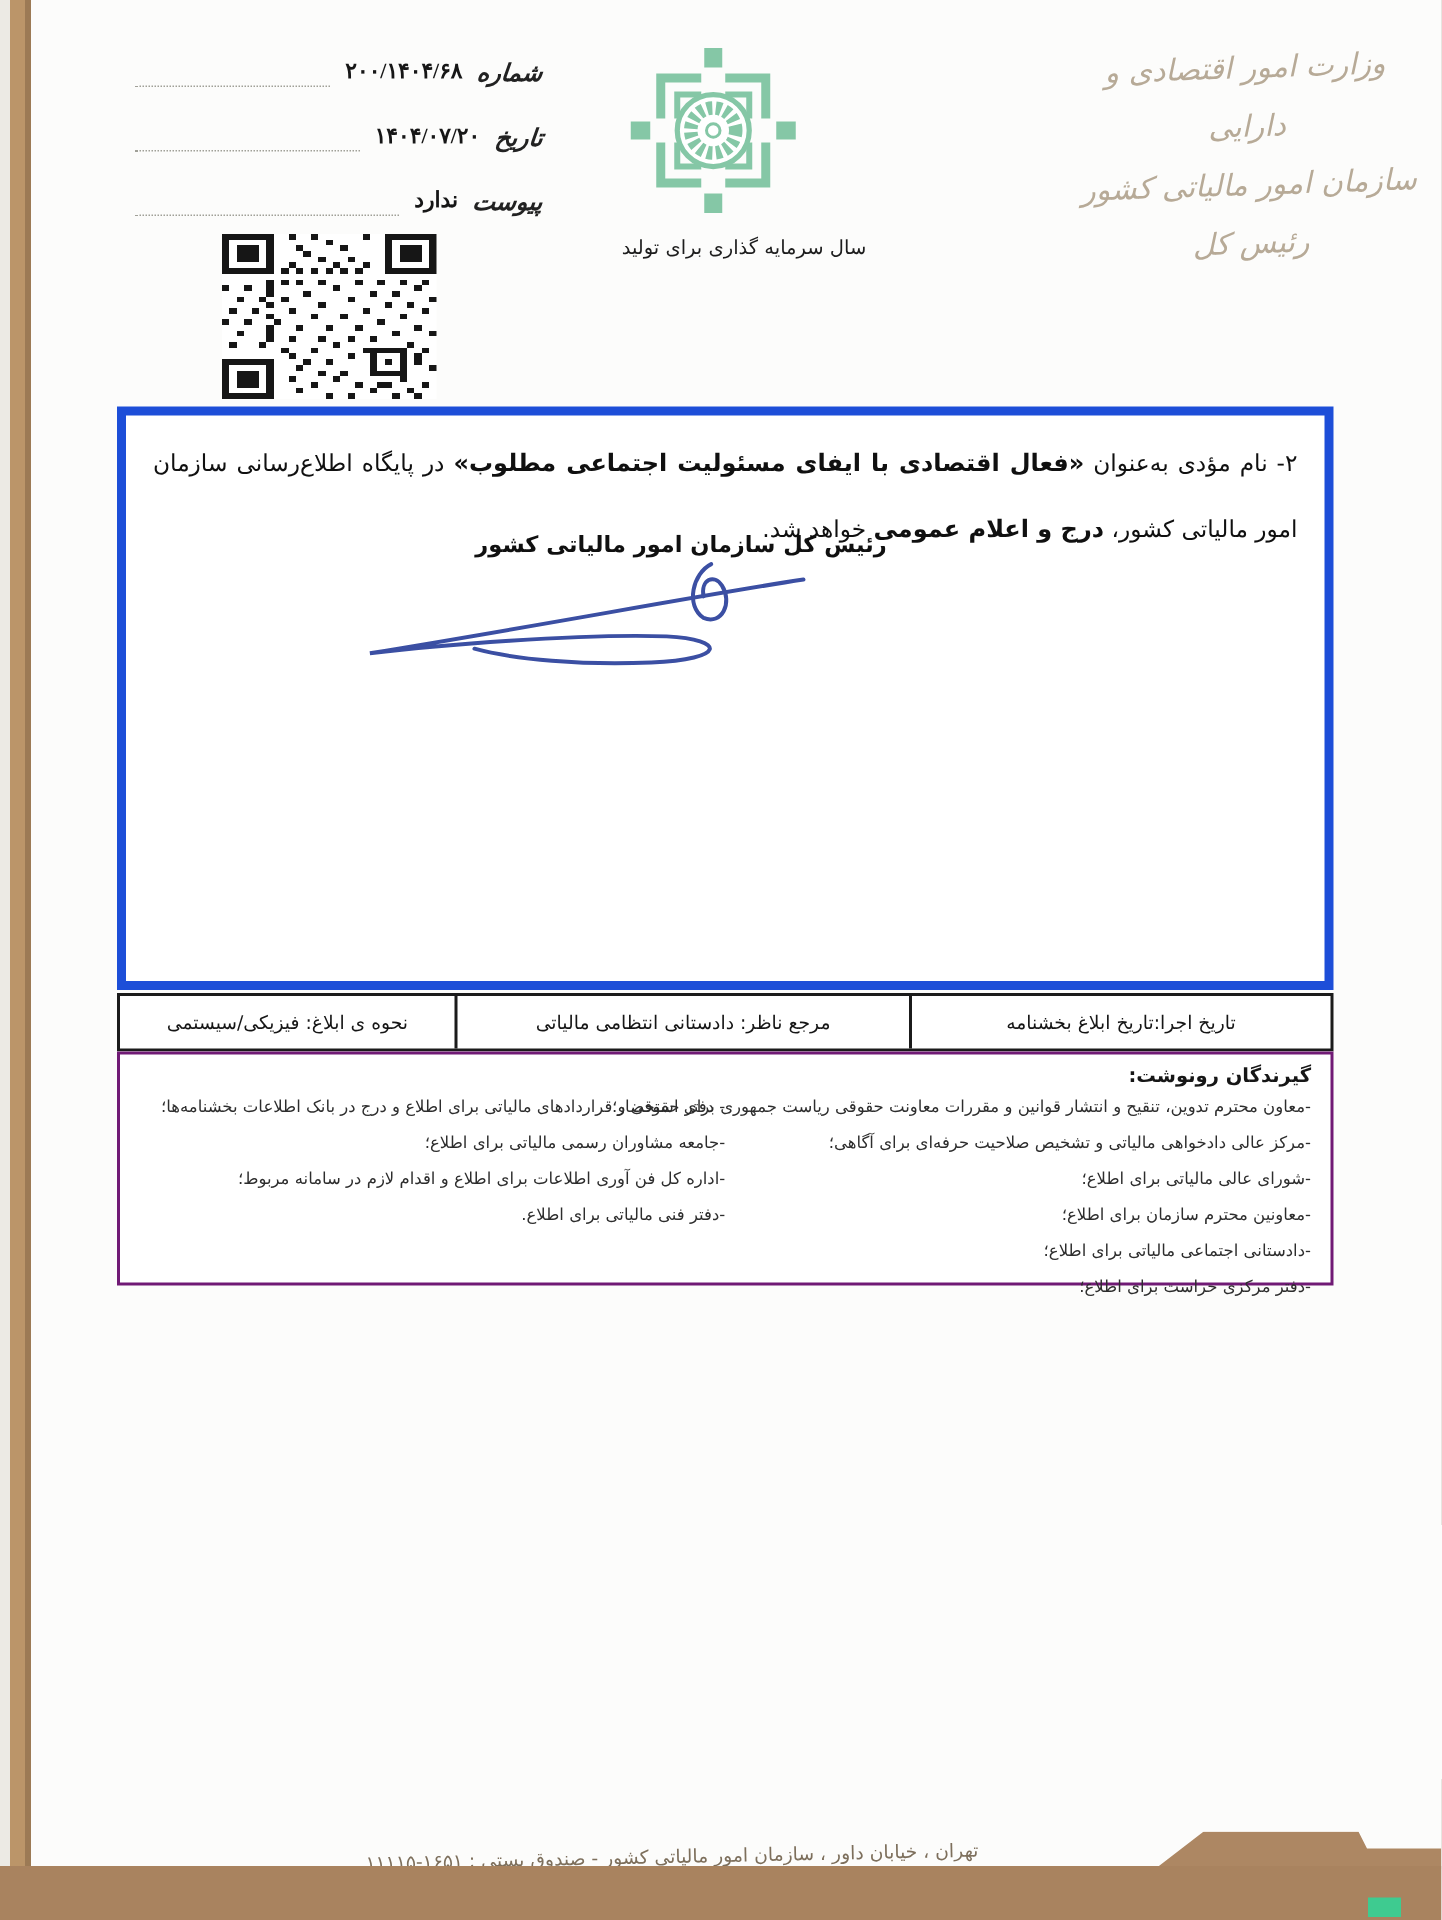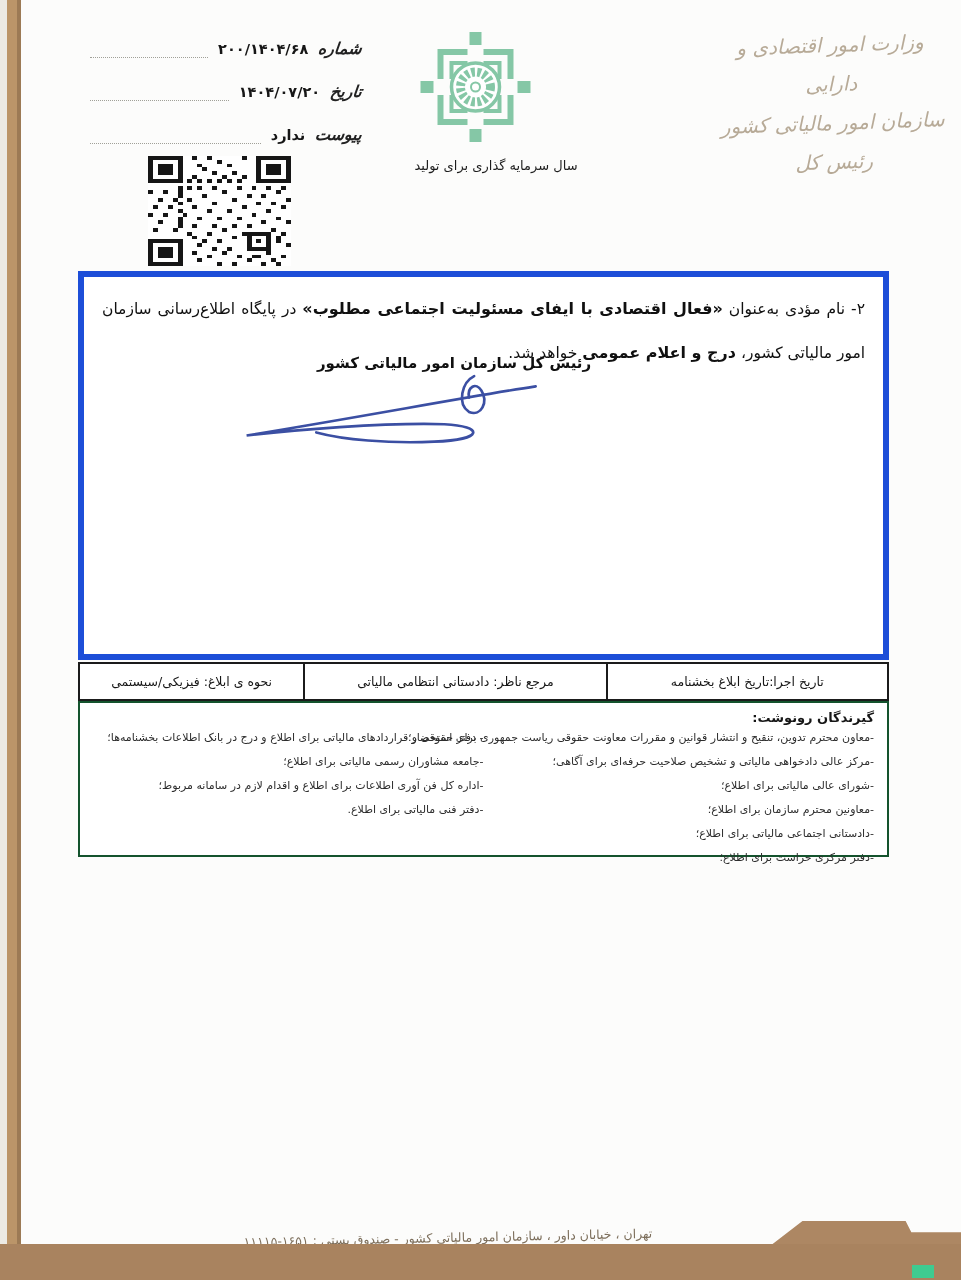--- a/index.html
+++ b/index.html
@@ -13,21 +13,21 @@
     background:linear-gradient(90deg,#eceae4 0 7px,#bb9569 7px 17px,#9c7a55 17px 21px,#fcfcfb 21px);}
   .strip-bottom{position:absolute;left:0;bottom:0;width:961px;height:36px;background:#a9835f;}
   .tab-shape{position:absolute;left:770px;bottom:34px;width:191px;height:25px;background:#ad8763;
     clip-path:polygon(0 100%,17% 0,71% 0,74% 45%,100% 45%,100% 100%);}
   .green-chip{position:absolute;right:27px;bottom:2px;width:22px;height:13px;background:#3ecb90;}
 
   
   .hdr-fields{position:absolute;left:90px;top:32px;width:272px;direction:rtl;}
   .hdr-row{display:flex;align-items:flex-end;gap:10px;height:26px;margin-bottom:17px;}
   .hdr-label{font-style:italic;font-weight:bold;font-size:16px;color:#222;transform:skewX(-6deg);white-space:nowrap;}
-  .hdr-value{font-weight:bold;font-size:14.5px;letter-spacing:.5px;white-space:nowrap;padding-bottom:1px;}
+  .hdr-value{font-weight:bold;font-size:14.5px;letter-spacing:.5px;white-space:nowrap;padding-bottom:1px;font-family:Liberation Serif, serif;}
   .hdr-dots{flex:1;min-width:20px;border-bottom:1px dotted #a0a098;height:15px;}
 
   
   .emblem{position:absolute;left:408px;top:22px;width:135px;height:130px;}
   .slogan{position:absolute;left:386px;top:158px;width:220px;text-align:center;
     font-weight:normal;font-size:13px;direction:rtl;color:#1d1d1d;}
 
   
   .letterhead{position:absolute;left:712px;top:26px;width:240px;direction:rtl;text-align:center;
     color:#b7aa97;font-size:20px;font-style:italic;line-height:39px;transform:rotate(-2deg);
@@ -52,21 +52,21 @@
     border:2px solid #1b1b1b;box-sizing:border-box;background:#fff;
     display:flex;direction:rtl;align-items:stretch;font-size:12.5px;}
   .meta-cell{display:flex;align-items:center;justify-content:center;gap:4px;white-space:nowrap;}
   .meta-exec{width:34.8%;font-weight:bold;gap:0;}
   .meta-auth{width:37.4%;border-left:2px solid #1b1b1b;border-right:2px solid #1b1b1b;}
   .meta-method{width:27.8%;}
   .meta-label{font-weight:normal;}
 
   
   .recips{position:absolute;left:78px;top:701px;width:811px;height:156px;
-    border:2px solid #14532d;box-sizing:border-box;background:#fff;
+    border:2px solid #701a75;box-sizing:border-box;background:#fff;
     direction:rtl;padding:7px 13px;}
   .recips-heading{font-weight:bold;font-size:13px;margin-bottom:1px;}
   .recips-cols{display:flex;direction:rtl;}
   .recips-col{width:50%;}
   .recip-item{font-size:11px;line-height:2.18;text-align:right;color:#2d2d2d;white-space:nowrap;}
 
   
   .footer-address{position:absolute;left:78px;top:1230px;width:740px;text-align:center;direction:rtl;
     font-size:12.5px;color:#7d6f5c;letter-spacing:.4px;transform:rotate(-1.2deg);}
 </style>

